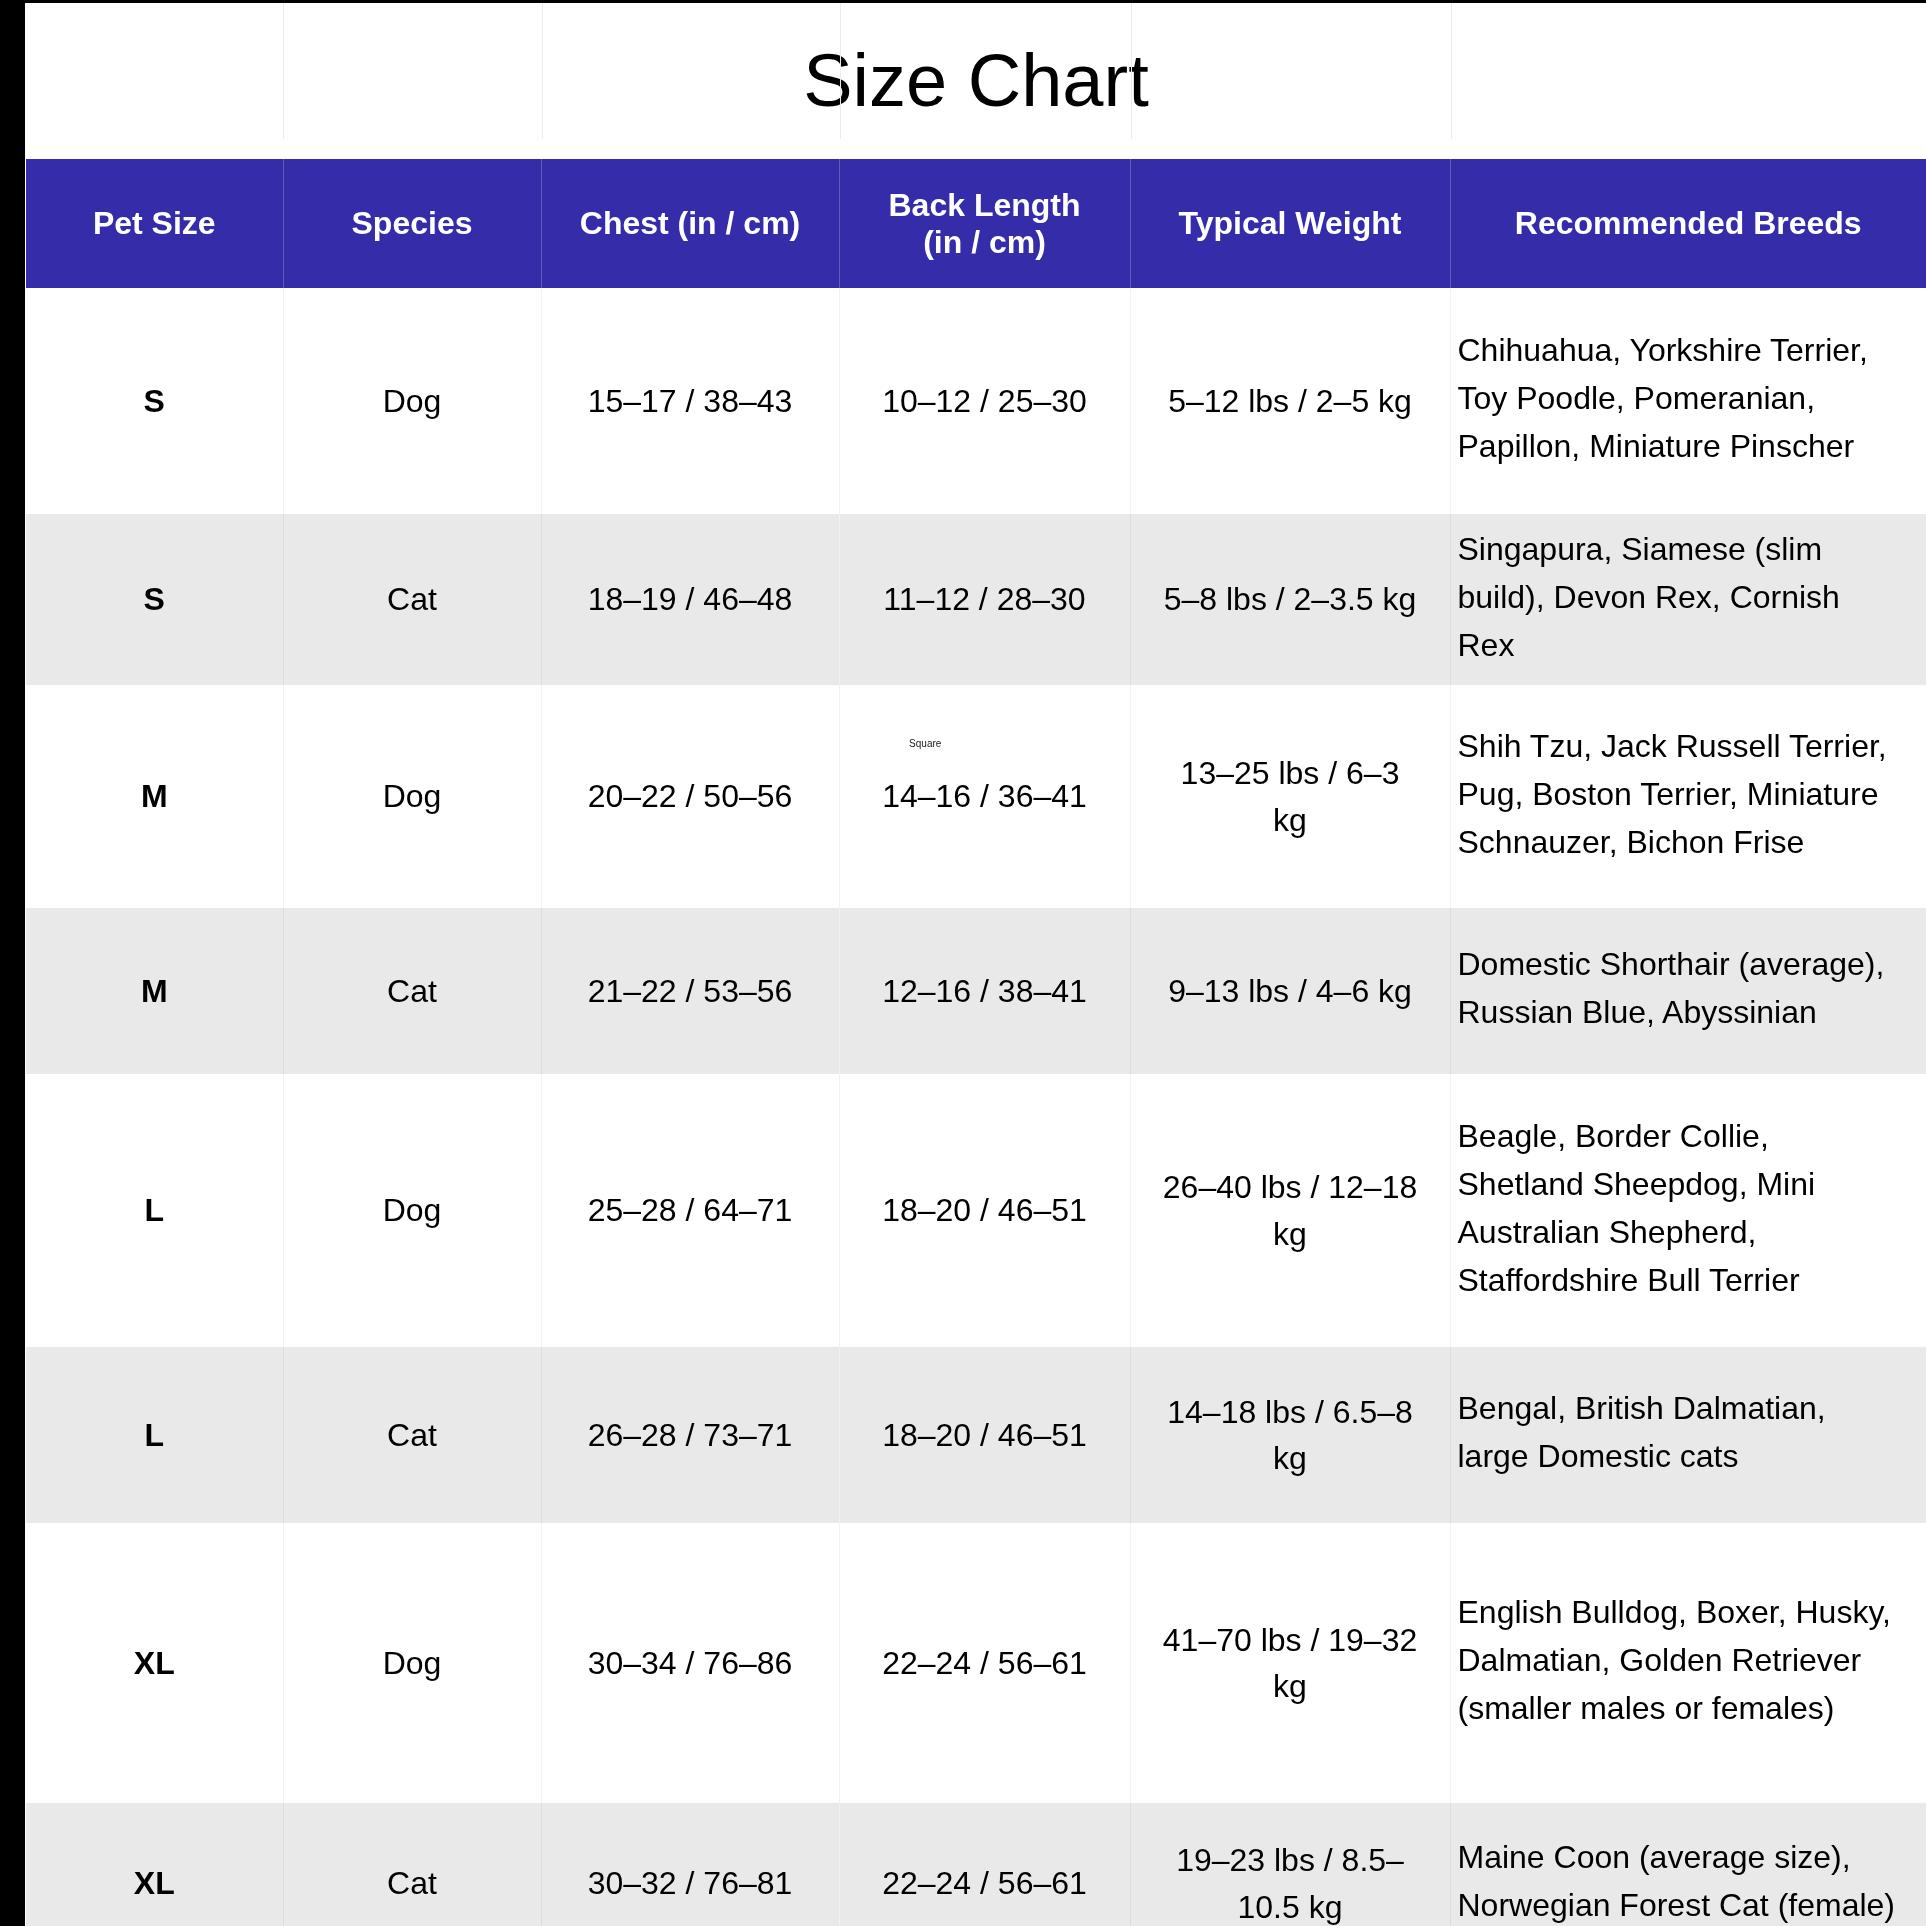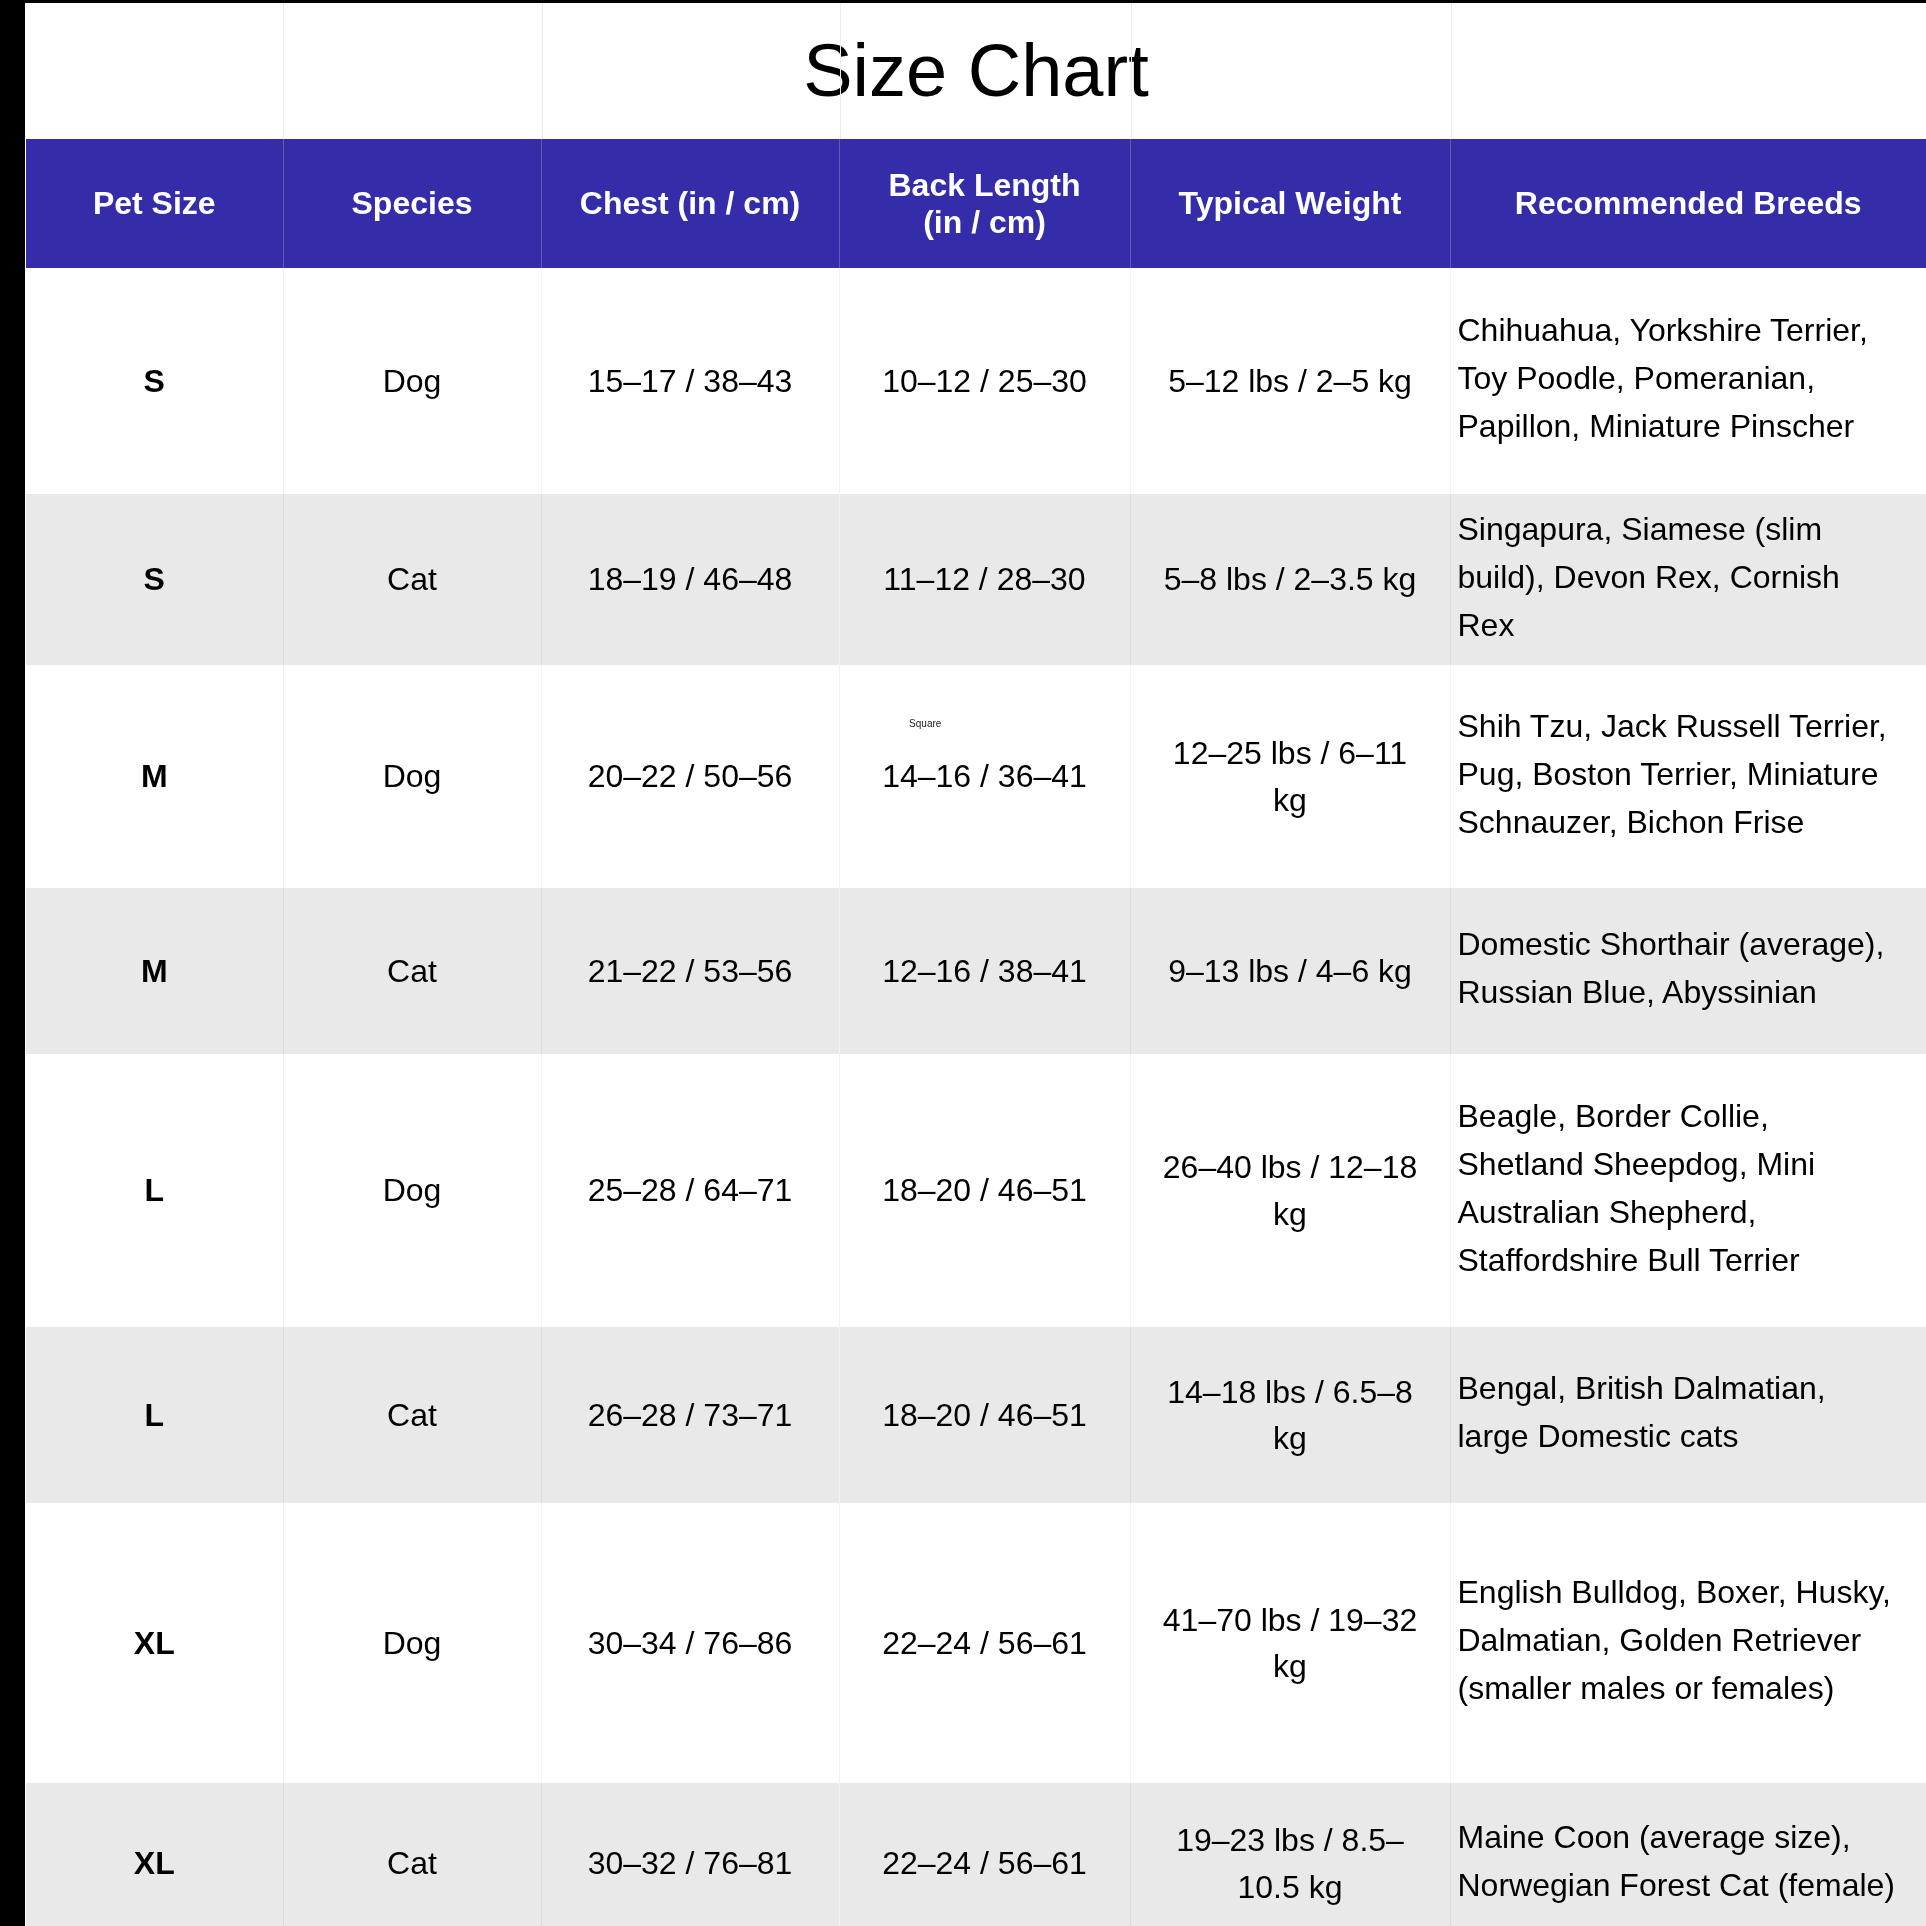--- a/index.html
+++ b/index.html
@@ -24,21 +24,21 @@
     width: 25px; height: 1926px;
     background: var(--left-bar, #000);
   }
   .content {
     position: absolute;
     left: 26px; top: 3px;
     width: 1900px;
   }
   .title-row {
     position: relative;
-    height: 136px;
+    height: 156px;
     display: flex;
     align-items: center;
     justify-content: center;
   }
   .page-title {
     font-size: 74px;
     font-weight: 500;
     letter-spacing: 0px;
     line-height: 1;
   }
@@ -174,21 +174,21 @@
           <td class="c-chest">18–19 / 46–48</td>
           <td class="c-back">11–12 / 28–30</td>
           <td class="c-weight">5–8 lbs / 2–3.5 kg</td>
           <td class="c-breeds">Singapura, Siamese (slim build), Devon Rex, Cornish Rex</td>
         </tr>
         <tr>
           <td class="c-size">M</td>
           <td class="c-species">Dog</td>
           <td class="c-chest">20–22 / 50–56</td>
           <td class="c-back">14–16 / 36–41<span class="watermark">Square</span></td>
-          <td class="c-weight">12–25 lbs / 6–11 kg</td>
+          <td class="c-weight">13–25 lbs / 6–3 kg</td>
           <td class="c-breeds">Shih Tzu, Jack Russell Terrier, Pug, Boston Terrier, Miniature Schnauzer, Bichon Frise</td>
         </tr>
         <tr>
           <td class="c-size">M</td>
           <td class="c-species">Cat</td>
           <td class="c-chest">21–22 / 53–56</td>
           <td class="c-back">12–16 / 38–41</td>
           <td class="c-weight single">9–13 lbs / 4–6 kg</td>
           <td class="c-breeds">Domestic Shorthair (average), Russian Blue, Abyssinian</td>
         </tr>

